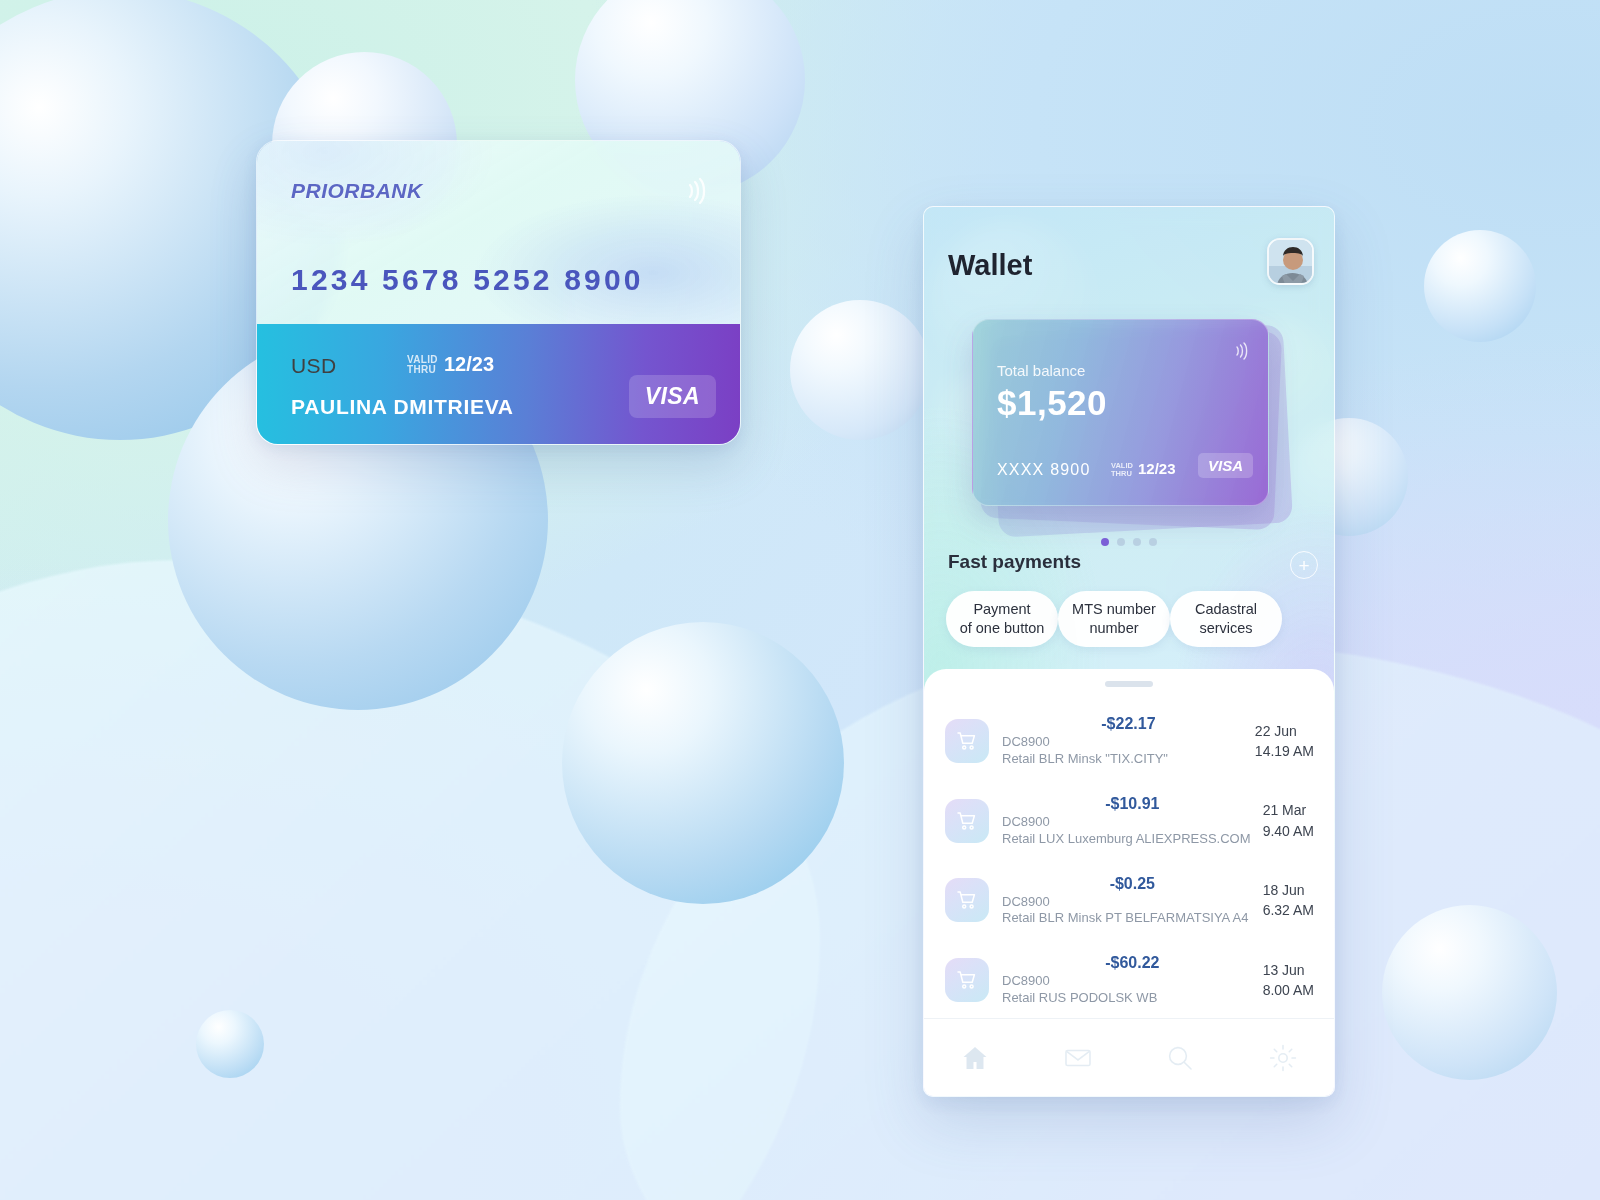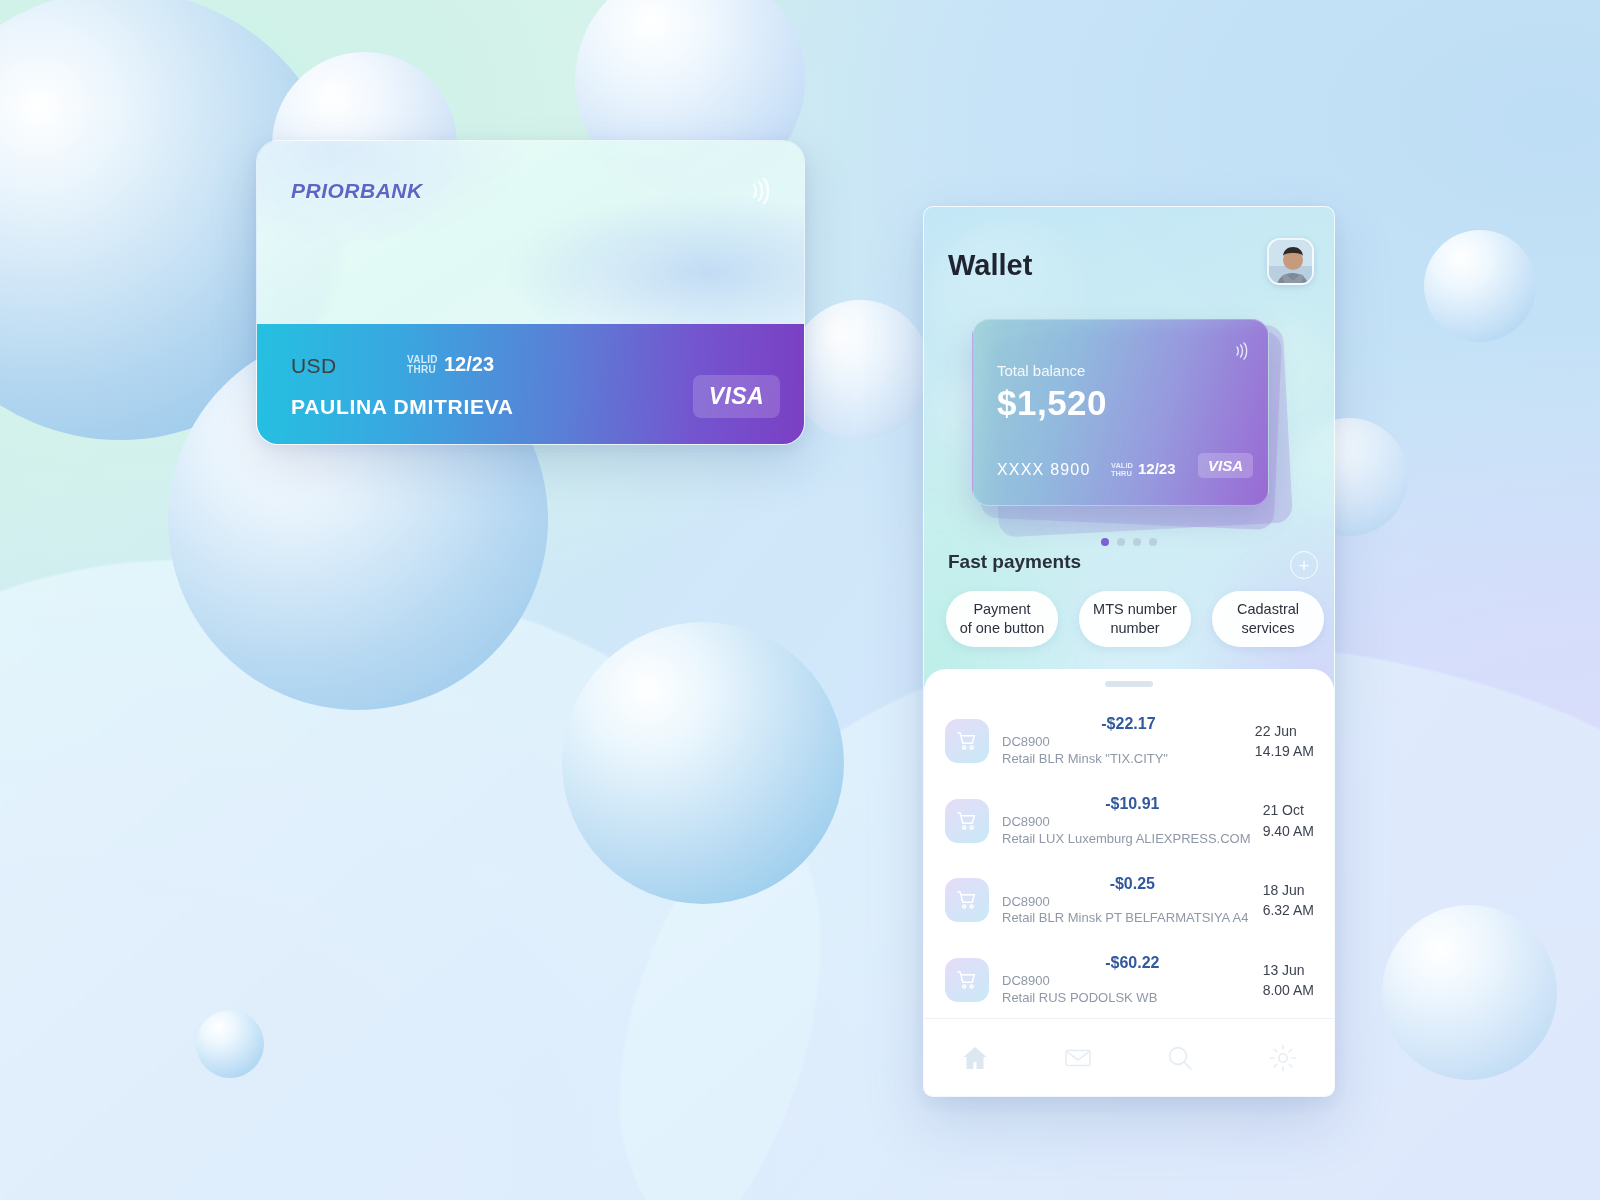--- a/index.html
+++ b/index.html
@@ -19,21 +19,21 @@
   .bg { position:absolute; inset:0; overflow:hidden; }
   .blob { position:absolute; border-radius:50%; }
   .wave {
     position:absolute; border-radius:46% 54% 50% 50% / 60% 42% 58% 40%;
     background:linear-gradient(140deg,#ecfbff 0%, #e4f5fd 55%, #dff0fd 100%);
     opacity:.75; filter:blur(1px);
   }
 
   
   .card {
-    position:absolute; left:256px; top:140px; width:549px; height:305px;
+    position:absolute; left:256px; top:140px; width:485px; height:305px;
     border-radius:22px; overflow:hidden;
     box-shadow:0 22px 48px rgba(70,100,160,.20), 0 4px 14px rgba(70,100,160,.10);
     border:1px solid rgba(255,255,255,.55);
   }
   .card-top {
     position:absolute; left:0; right:0; top:0; height:183px;
     background:
       radial-gradient(60% 70% at 82% 72%, rgba(167,197,240,.55) 0%, rgba(167,197,240,0) 62%),
       radial-gradient(55% 80% at 14% 6%, rgba(206,226,250,.60) 0%, rgba(206,226,250,0) 65%),
       linear-gradient(150deg, rgba(240,253,252,.92) 0%, rgba(226,250,245,.88) 45%, rgba(232,248,252,.88) 100%);
@@ -123,21 +123,21 @@
   .dots { position:absolute; left:0; right:0; top:331px; display:flex; justify-content:center; gap:8px; }
   .dot { width:8px; height:8px; border-radius:50%; background:rgba(160,175,205,.45); }
   .dot.on { background:#7b5fd6; }
 
   .fp-title { position:absolute; left:24px; top:344px; font-size:19px; font-weight:bold; color:#2a2f3c; }
   .add-btn {
     position:absolute; right:16px; top:344px; width:28px; height:28px; border-radius:50%;
     border:1.6px solid rgba(255,255,255,.85); color:rgba(255,255,255,.95);
     display:flex; align-items:center; justify-content:center; font-size:19px; line-height:1;
   }
-  .chips { position:absolute; left:22px; top:384px; display:flex; gap:21px; }
+  .chips { position:absolute; left:22px; top:384px; display:flex; gap:0; }
   .chip {
     width:112px; height:56px; border-radius:28px; background:rgba(255,255,255,.96);
     display:flex; align-items:center; justify-content:center; text-align:center;
     font-size:14.5px; line-height:1.32; color:#2c313d;
     box-shadow:0 3px 10px rgba(90,120,170,.12);
   }
 
   
   .sheet {
     position:absolute; left:0; right:0; top:462px; bottom:0; background:#fff;
@@ -208,20 +208,21 @@
   <div class="card-bot"></div>
 
   <div class="brand">PRIORBANK</div>
 
   <svg class="nfc" viewBox="0 0 26 28" fill="none">
     <path d="M6 8c2.6 2.6 2.6 9.4 0 12" stroke="#ffffff" stroke-width="2.3" stroke-linecap="round"></path>
     <path d="M11 5c4 4 4 14 0 18" stroke="#ffffff" stroke-width="2.3" stroke-linecap="round"></path>
     <path d="M16 2c5.4 5.4 5.4 18.6 0 24" stroke="#ffffff" stroke-width="2.3" stroke-linecap="round"></path>
   </svg>
 
+  <div class="pan">1234 5678 5252 8900</div>
 
   <div class="c-cur">USD</div>
   <div class="c-vt">
     <div>VALID</div>
     <div>THRU</div>
   </div>
   <div class="c-date">12/23</div>
   <div class="c-name">PAULINA DMITRIEVA</div>
   <div class="c-visa">VISA</div>
 </div>
@@ -324,21 +325,21 @@
             <circle cx="9.2" cy="18.4" r="1.5" stroke="#ffffff" stroke-width="1.5"></circle>
             <circle cx="16.6" cy="18.4" r="1.5" stroke="#ffffff" stroke-width="1.5"></circle>
           </svg>
         </div>
         <div class="tx-mid">
           <div class="tx-amt">-$10.91</div>
           <div class="tx-card">DC8900</div>
           <div class="tx-desc">Retail LUX Luxemburg ALIEXPRESS.COM</div>
         </div>
         <div class="tx-right">
-          <div class="tx-date">21 Oct</div>
+          <div class="tx-date">21 Mar</div>
           <div class="tx-time">9.40 AM</div>
         </div>
       </div>
 
       <div class="tx">
         <div class="tx-ic">
           <svg width="24" height="24" viewBox="0 0 24 24" fill="none">
             <path d="M3 4h2.2l2.6 10.2h9.4l2.2-7.4H6.3" stroke="#ffffff" stroke-width="1.5" stroke-linecap="round" stroke-linejoin="round"></path>
             <circle cx="9.2" cy="18.4" r="1.5" stroke="#ffffff" stroke-width="1.5"></circle>
             <circle cx="16.6" cy="18.4" r="1.5" stroke="#ffffff" stroke-width="1.5"></circle>

